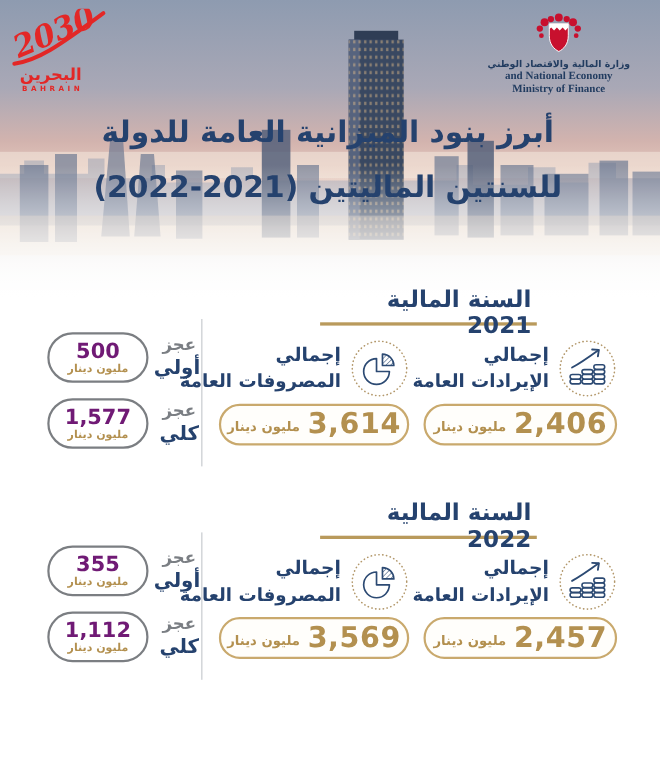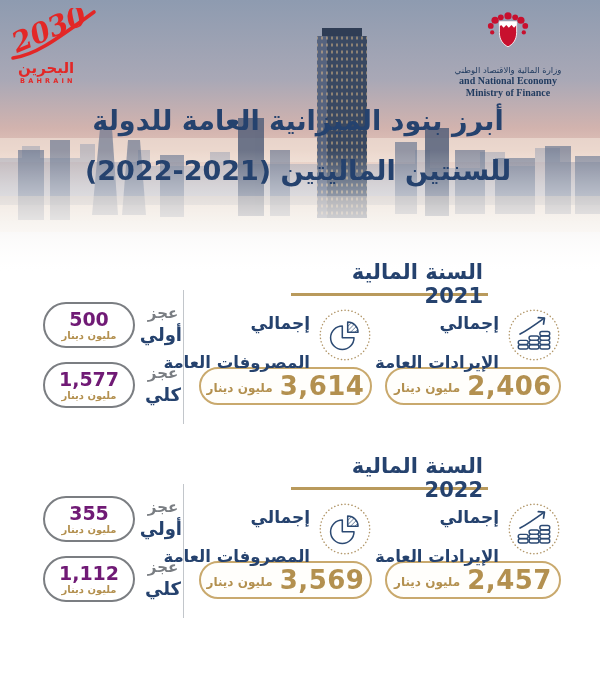--- a/index.html
+++ b/index.html
@@ -6,38 +6,38 @@
   .poster{position:relative;width:600px;height:699px;background:#ffffff;overflow:hidden;
           font-family:"DejaVu Sans",sans-serif;}
 
   
   .hero{position:absolute;top:0;left:0;width:600px;height:285px;}
   .hero-bg{position:absolute;top:0;left:0;}
   .logo2030{position:absolute;top:8px;left:8px;width:96px;color:#e32726;}
   .logo2030 .ar{font-size:15px;font-weight:bold;margin-top:-7px;padding-left:10px;}
   .logo2030 .en{font-size:6.5px;letter-spacing:3.2px;padding-left:12px;font-weight:bold;}
   .ministry{position:absolute;top:10px;right:4px;width:176px;text-align:center;color:#223c60;}
-  .ministry .ar{font-size:8.5px;font-weight:normal;margin-top:13px;white-space:nowrap;}
+  .ministry .ar{font-size:8.5px;font-weight:bold;margin-top:2px;white-space:nowrap;}
   .ministry .en{font-family:"Liberation Serif",serif;font-size:10px;line-height:12px;font-weight:bold;}
   .main-title{position:absolute;top:96px;left:0;width:596px;text-align:center;direction:rtl;
               color:#25426e;font-weight:bold;font-size:27px;line-height:50px;}
 
   
   .ys{position:absolute;left:0;width:488px;height:172px;direction:ltr;}
   .s2021{top:256px}.s2022{top:450px}
   .sec-header{position:absolute;top:4px;right:0;width:197px;height:36px;box-sizing:border-box;
               border-bottom:3px solid #b99a5c;color:#25426e;font-size:21px;font-weight:bold;
               direction:rtl;text-align:right;padding-right:5px;}
   .block{position:absolute;top:52px;}
   .rev{left:385px;width:176px;}
   .exp{left:199px;width:173px;}
   .head{display:flex;direction:rtl;align-items:center;gap:8px;height:54px;}
   .circle-icon{width:54px;height:54px;flex:0 0 54px;}
   .lbl{flex:1;text-align:right;color:#25426e;font-weight:bold;}
-  .lbl div{white-space:nowrap;line-height:24px;margin-top:16px;}
+  .lbl div{white-space:nowrap;line-height:24px;}
   .lbl .l1{font-size:17px;}
   .lbl .l2{font-size:16.5px;}
   .gold-pill{margin-top:5px;height:38px;border:2px solid #c9a96d;border-radius:21px;background:#fffefb;
              display:flex;direction:rtl;align-items:center;justify-content:center;gap:7px;box-sizing:border-box;}
   .gold-pill .val{font-size:26px;font-weight:bold;color:#b3904f;letter-spacing:.5px;}
   .gold-pill .unit{font-size:12px;font-weight:bold;color:#b3904f;white-space:nowrap;margin-top:4px;}
   .divider{position:absolute;left:183px;top:34px;height:134px;width:0;border-left:1.5px solid #c2c6cb;}
   .deficit{position:absolute;left:42px;width:140px;display:flex;direction:rtl;align-items:center;gap:9px;}
   .d1{top:46px}.d2{top:106px}
   .dlbl{width:38px;text-align:center;}

